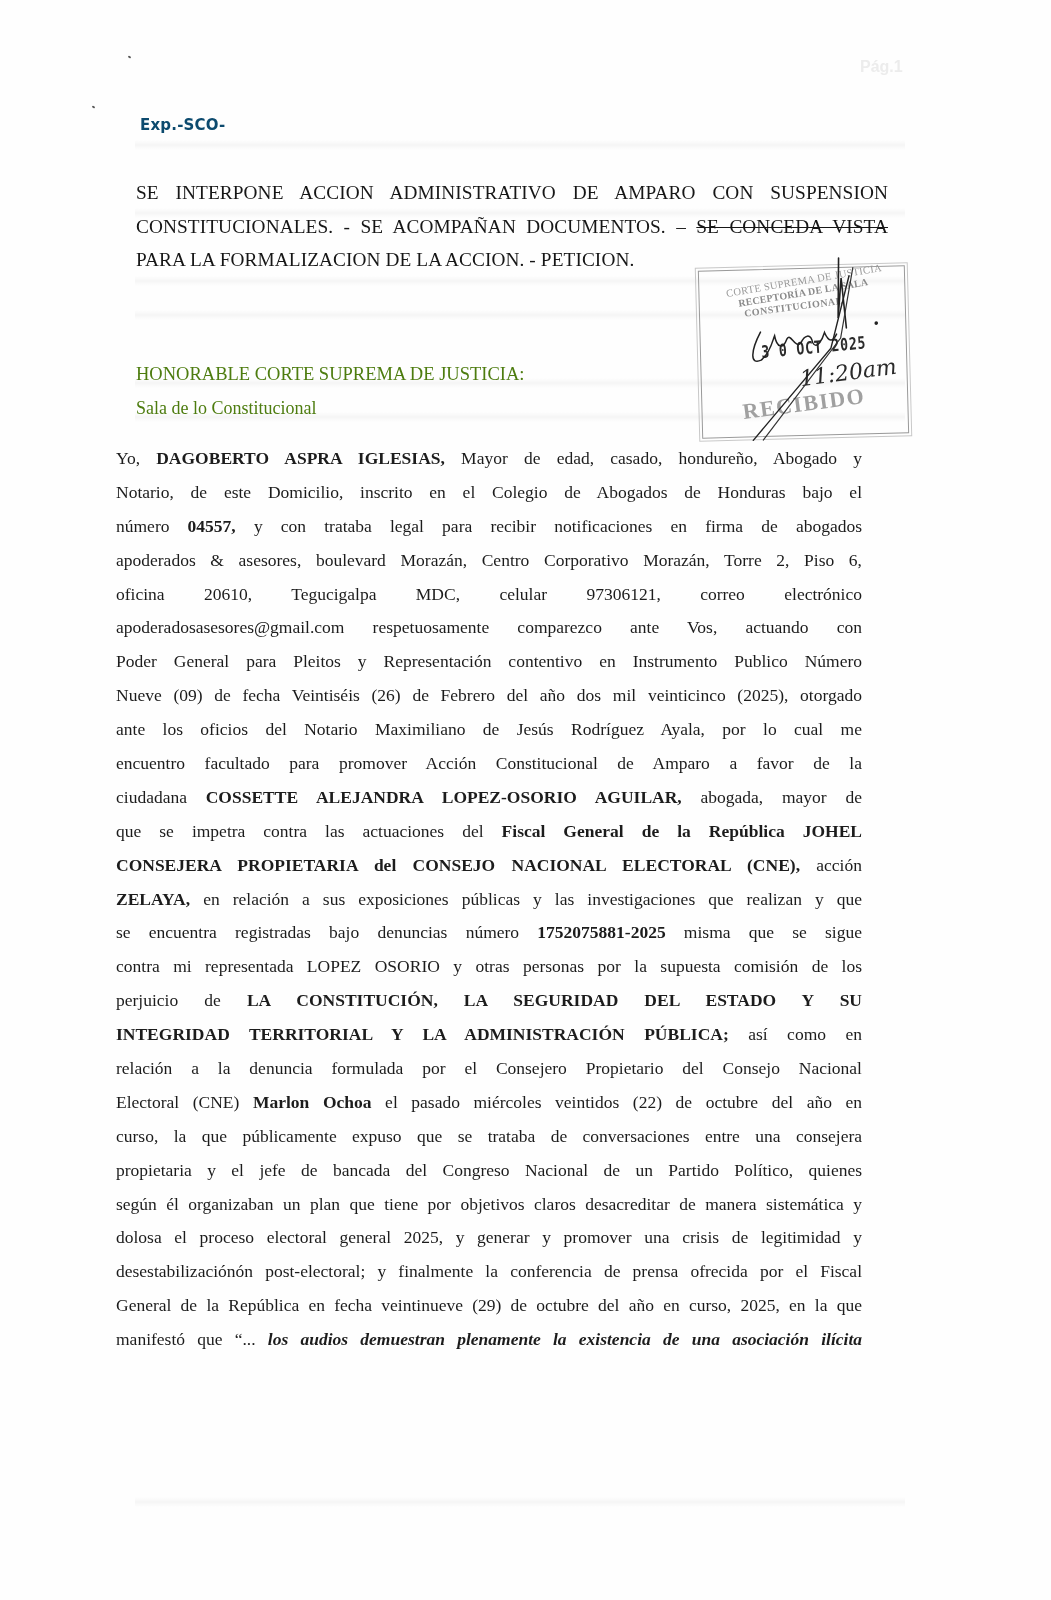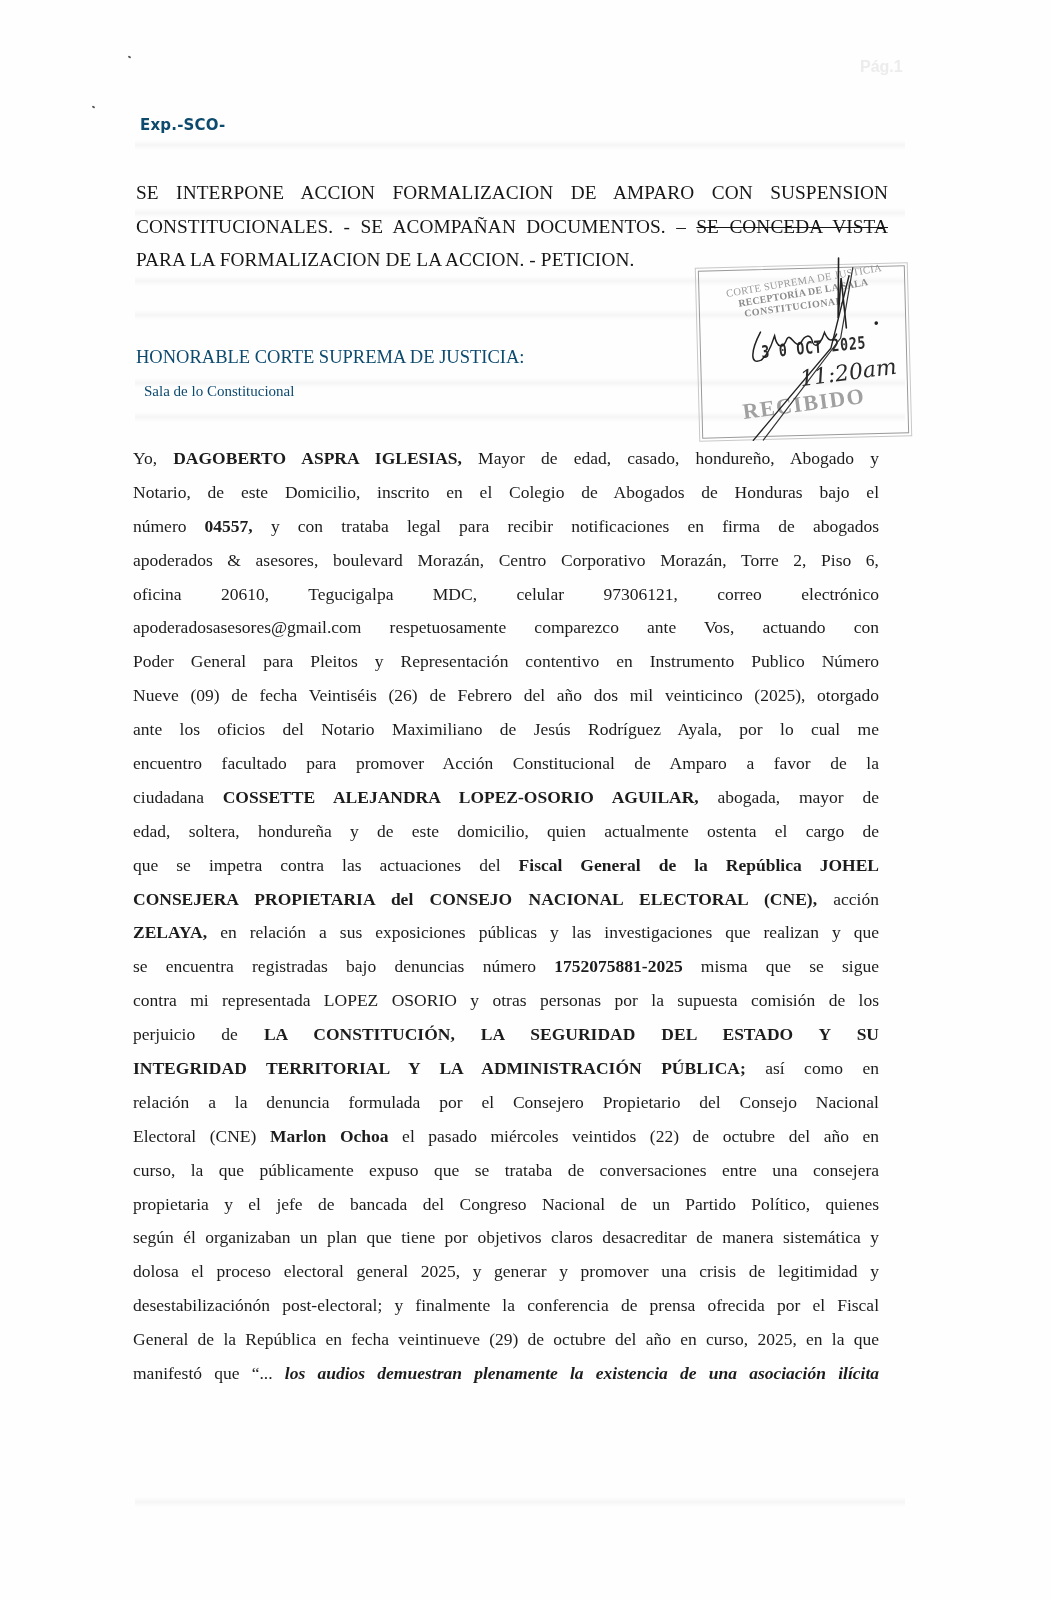--- a/index.html
+++ b/index.html
@@ -77,37 +77,36 @@
     }
     .heading .line.last {
       text-align-last: left;
     }
     .strike {
       text-decoration: line-through;
       text-decoration-thickness: 1px;
     }
     .addressee {
       position: absolute;
-      left: 136px; top: 340px;
+      left: 136px; top: 357px;
       font-size: 18.5px;
       line-height: 34px;
-      color: #0c4a6e;
+      color: #4d7c0f;
     }
     .addressee .court {
       display: block;
       letter-spacing: 0;
     }
     .addressee .sala {
       display: block;
-      font-size: 15px;
-      margin-left: 8px;
+      font-size: 18px;
     }
     .body-text {
       position: absolute;
-      left: 133px; top: 442px;
+      left: 116px; top: 442px;
       width: 746px;
       font-size: 17.5px;
       line-height: 33.9px;
       color: #1c1c1c;
     }
     .body-text .line {
       display: block;
       text-align: justify;
       text-align-last: justify;
       white-space: nowrap;
@@ -205,21 +204,21 @@
     <div class="bleed-line" style="top:378px"></div>
     <div class="bleed-line" style="top:412px"></div>
     <div class="bleed-line" style="top:1497px"></div>
     <div class="speck" style="left:128px; top:56px"></div>
     <div class="speck" style="left:92px; top:106px"></div>
   </div>
 
   <div class="exp">Exp.-SCO-</div>
 
   <div class="heading">
-    <span class="line">SE INTERPONE ACCION FORMALIZACION DE AMPARO CON SUSPENSION</span>
+    <span class="line">SE INTERPONE ACCION ADMINISTRATIVO DE AMPARO CON SUSPENSION</span>
     <span class="line"><span>CONSTITUCIONALES. - SE ACOMPAÑAN DOCUMENTOS. –</span> <span class="strike">SE CONCEDA VISTA</span></span>
     <span class="line last">PARA LA FORMALIZACION DE LA ACCION. - PETICION.</span>
   </div>
 
   <div class="addressee">
     <span class="court">HONORABLE CORTE SUPREMA DE JUSTICIA:</span>
     <span class="sala">Sala de lo Constitucional</span>
   </div>
 
   <div class="stamp">
@@ -243,21 +242,20 @@
     <span class="line">Notario, de este Domicilio, inscrito en el Colegio de Abogados de Honduras bajo el</span>
     <span class="line"><span>número </span><span class="b">04557,</span><span> y con trataba legal para recibir notificaciones en firma de abogados</span></span>
     <span class="line">apoderados &amp; asesores, boulevard Morazán, Centro Corporativo Morazán, Torre 2, Piso 6,</span>
     <span class="line">oficina 20610, Tegucigalpa MDC, celular 97306121, correo electrónico</span>
     <span class="line">apoderadosasesores@gmail.com respetuosamente comparezco ante Vos, actuando con</span>
     <span class="line">Poder General para Pleitos y Representación contentivo en Instrumento Publico Número</span>
     <span class="line">Nueve (09) de fecha Veintiséis (26) de Febrero del año dos mil veinticinco (2025), otorgado</span>
     <span class="line">ante los oficios del Notario Maximiliano de Jesús Rodríguez Ayala, por lo cual me</span>
     <span class="line">encuentro facultado para promover Acción Constitucional de Amparo a favor de la</span>
     <span class="line"><span>ciudadana </span><span class="b">COSSETTE ALEJANDRA LOPEZ-OSORIO AGUILAR,</span><span> abogada, mayor de</span></span>
-    <span class="line">edad, soltera, hondureña y de este domicilio, quien actualmente ostenta el cargo de</span>
     <span class="line"><span>que se impetra contra las actuaciones del </span><span class="b">Fiscal General de la República JOHEL</span></span>
     <span class="line"><span class="b">CONSEJERA PROPIETARIA del CONSEJO NACIONAL ELECTORAL (CNE),</span><span> acción</span></span>
     <span class="line"><span class="b">ZELAYA,</span><span> en relación a sus exposiciones públicas y las investigaciones que realizan y que</span></span>
     <span class="line"><span>se encuentra registradas bajo denuncias número </span><span class="b">1752075881-2025</span><span> misma que se sigue</span></span>
     <span class="line">contra mi representada LOPEZ OSORIO y otras personas por la supuesta comisión de los</span>
     <span class="line"><span>perjuicio de </span><span class="b">LA CONSTITUCIÓN, LA SEGURIDAD DEL ESTADO Y SU</span></span>
     <span class="line"><span class="b">INTEGRIDAD TERRITORIAL Y LA ADMINISTRACIÓN PÚBLICA;</span><span> así como en</span></span>
     <span class="line">relación a la denuncia formulada por el Consejero Propietario del Consejo Nacional</span>
     <span class="line"><span>Electoral (CNE) </span><span class="b">Marlon Ochoa</span><span> el pasado miércoles veintidos (22) de octubre del año en</span></span>
     <span class="line">curso, la que públicamente expuso que se trataba de conversaciones entre una consejera</span>

